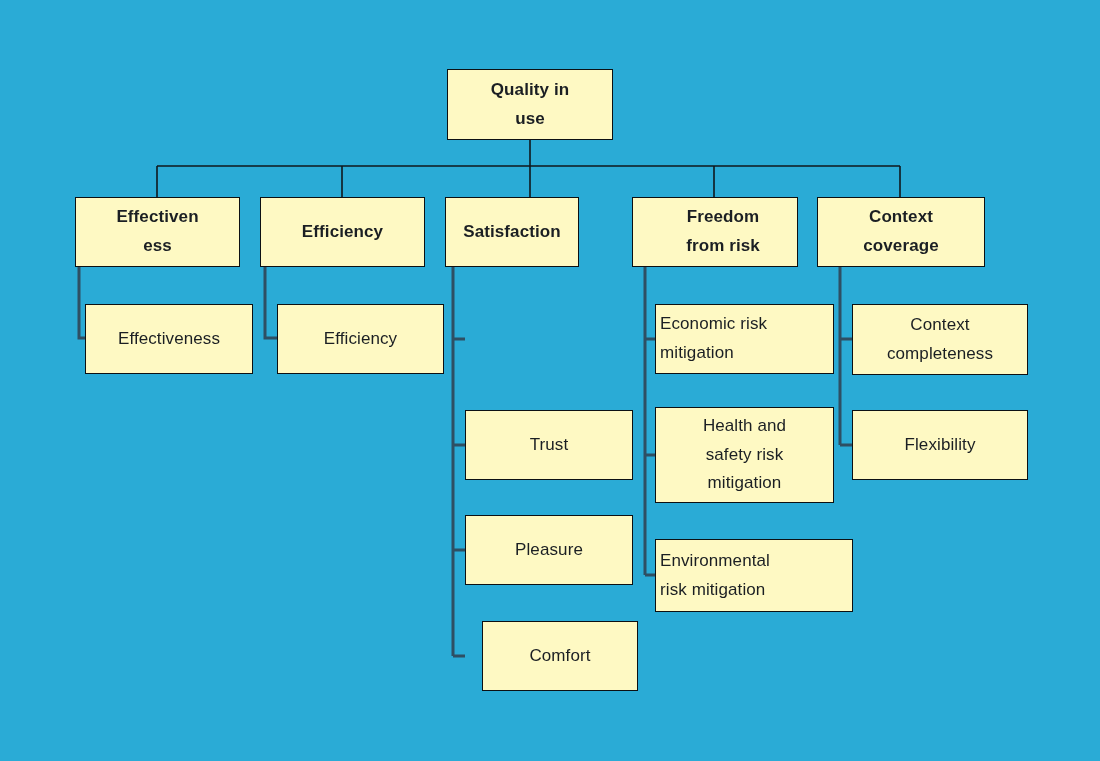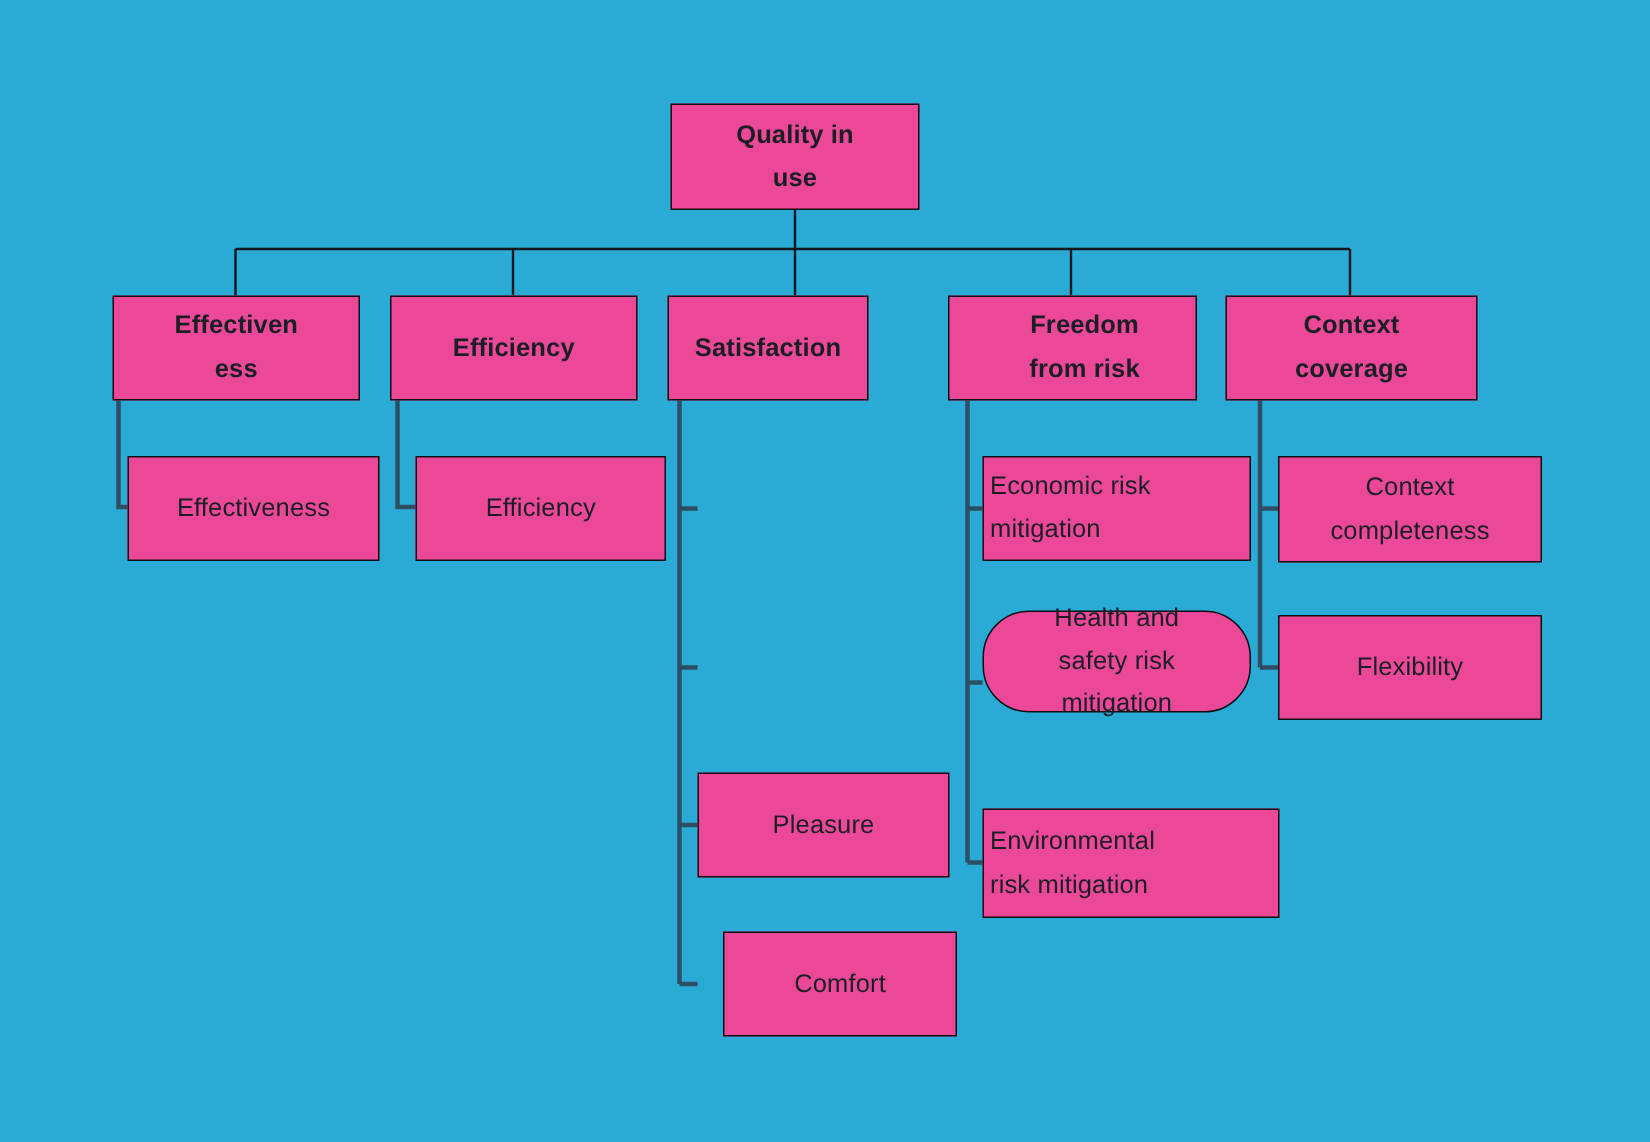--- a/index.html
+++ b/index.html
@@ -22,21 +22,21 @@
   }
   #connectors {
     position: absolute;
     left: 0; top: 0;
     width: 1100px;
     height: 761px;
     pointer-events: none;
   }
   .node {
     position: absolute;
-    background: #ec4899;
+    background: #fef9c3;
     border: 1.6px solid #0C1013;
     box-sizing: border-box;
     display: flex;
     align-items: center;
     justify-content: center;
     text-align: center;
     white-space: pre-line;
     color: #1B1F23;
     font-size: 17px;
     line-height: 1.68;
@@ -79,26 +79,27 @@
   <div class="node lvl2" style="left:260px; top:197px; width:165px; height:70px;">Efficiency</div>
   <div class="node lvl2" style="left:445px; top:197px; width:134px; height:70px;">Satisfaction</div>
   <div class="node lvl2" style="left:632px; top:197px; width:166px; height:70px;padding-left:16px;">Freedom
 from risk</div>
   <div class="node lvl2" style="left:817px; top:197px; width:168px; height:70px;">Context
 coverage</div>
 
   <div class="node lvl3" style="left:85px; top:304px; width:168px; height:70px;">Effectiveness</div>
   <div class="node lvl3" style="left:277px; top:304px; width:167px; height:70px;">Efficiency</div>
 
+  <div class="node lvl3" style="left:465px; top:410px; width:168px; height:70px;">Trust</div>
   <div class="node lvl3" style="left:465px; top:515px; width:168px; height:70px;">Pleasure</div>
   <div class="node lvl3" style="left:482px; top:621px; width:156px; height:70px;">Comfort</div>
 
   <div class="node lvl3 align-left" style="left:655px; top:304px; width:179px; height:70px;">Economic risk
 mitigation</div>
-  <div class="node lvl3" style="left:655px; top:407px; width:179px; height:68px;border-radius:31px;">Health and
+  <div class="node lvl3" style="left:655px; top:407px; width:179px; height:96px;">Health and
 safety risk
 mitigation</div>
   <div class="node lvl3 align-left" style="left:655px; top:539px; width:198px; height:73px;">Environmental
 risk mitigation</div>
 
   <div class="node lvl3" style="left:852px; top:304px; width:176px; height:71px;">Context
 completeness</div>
   <div class="node lvl3" style="left:852px; top:410px; width:176px; height:70px;">Flexibility</div>
 
 </div>

